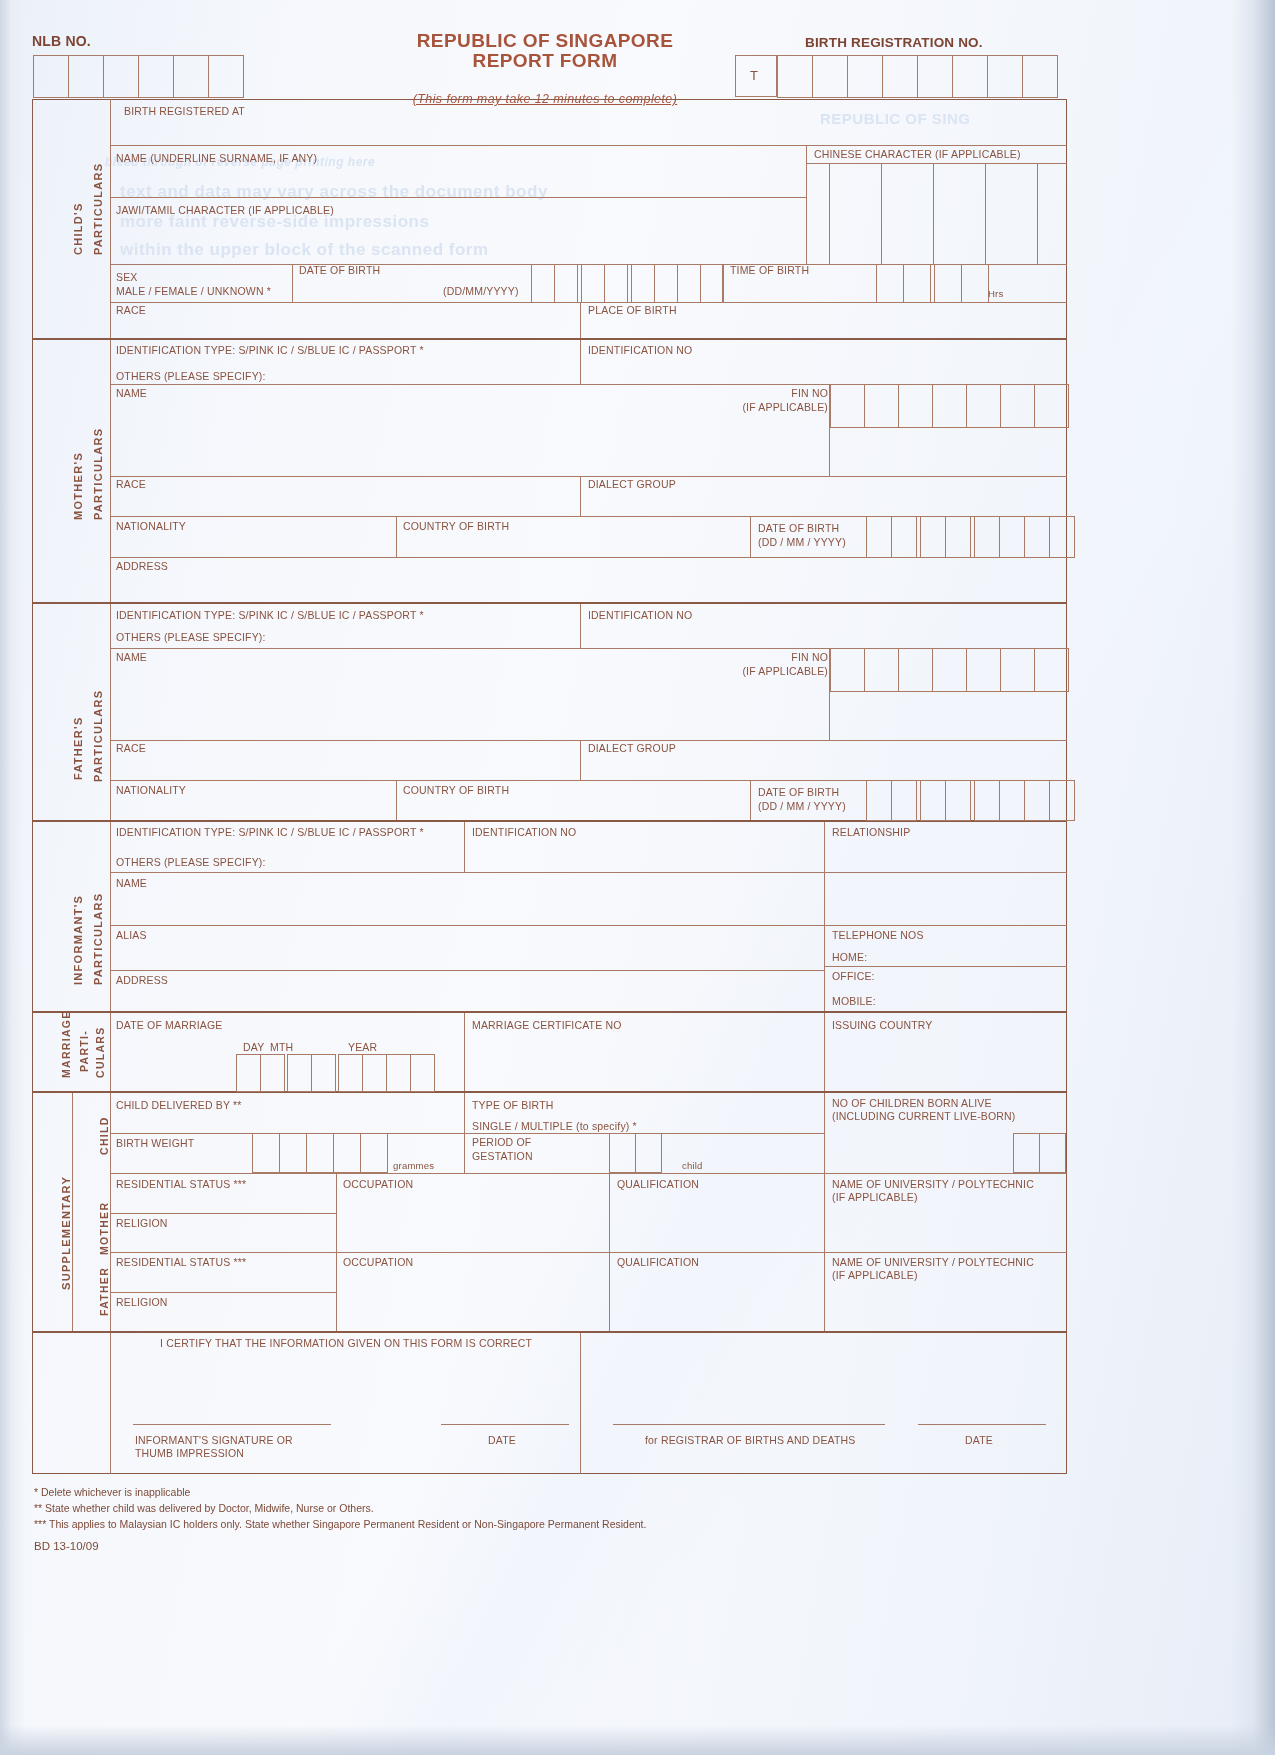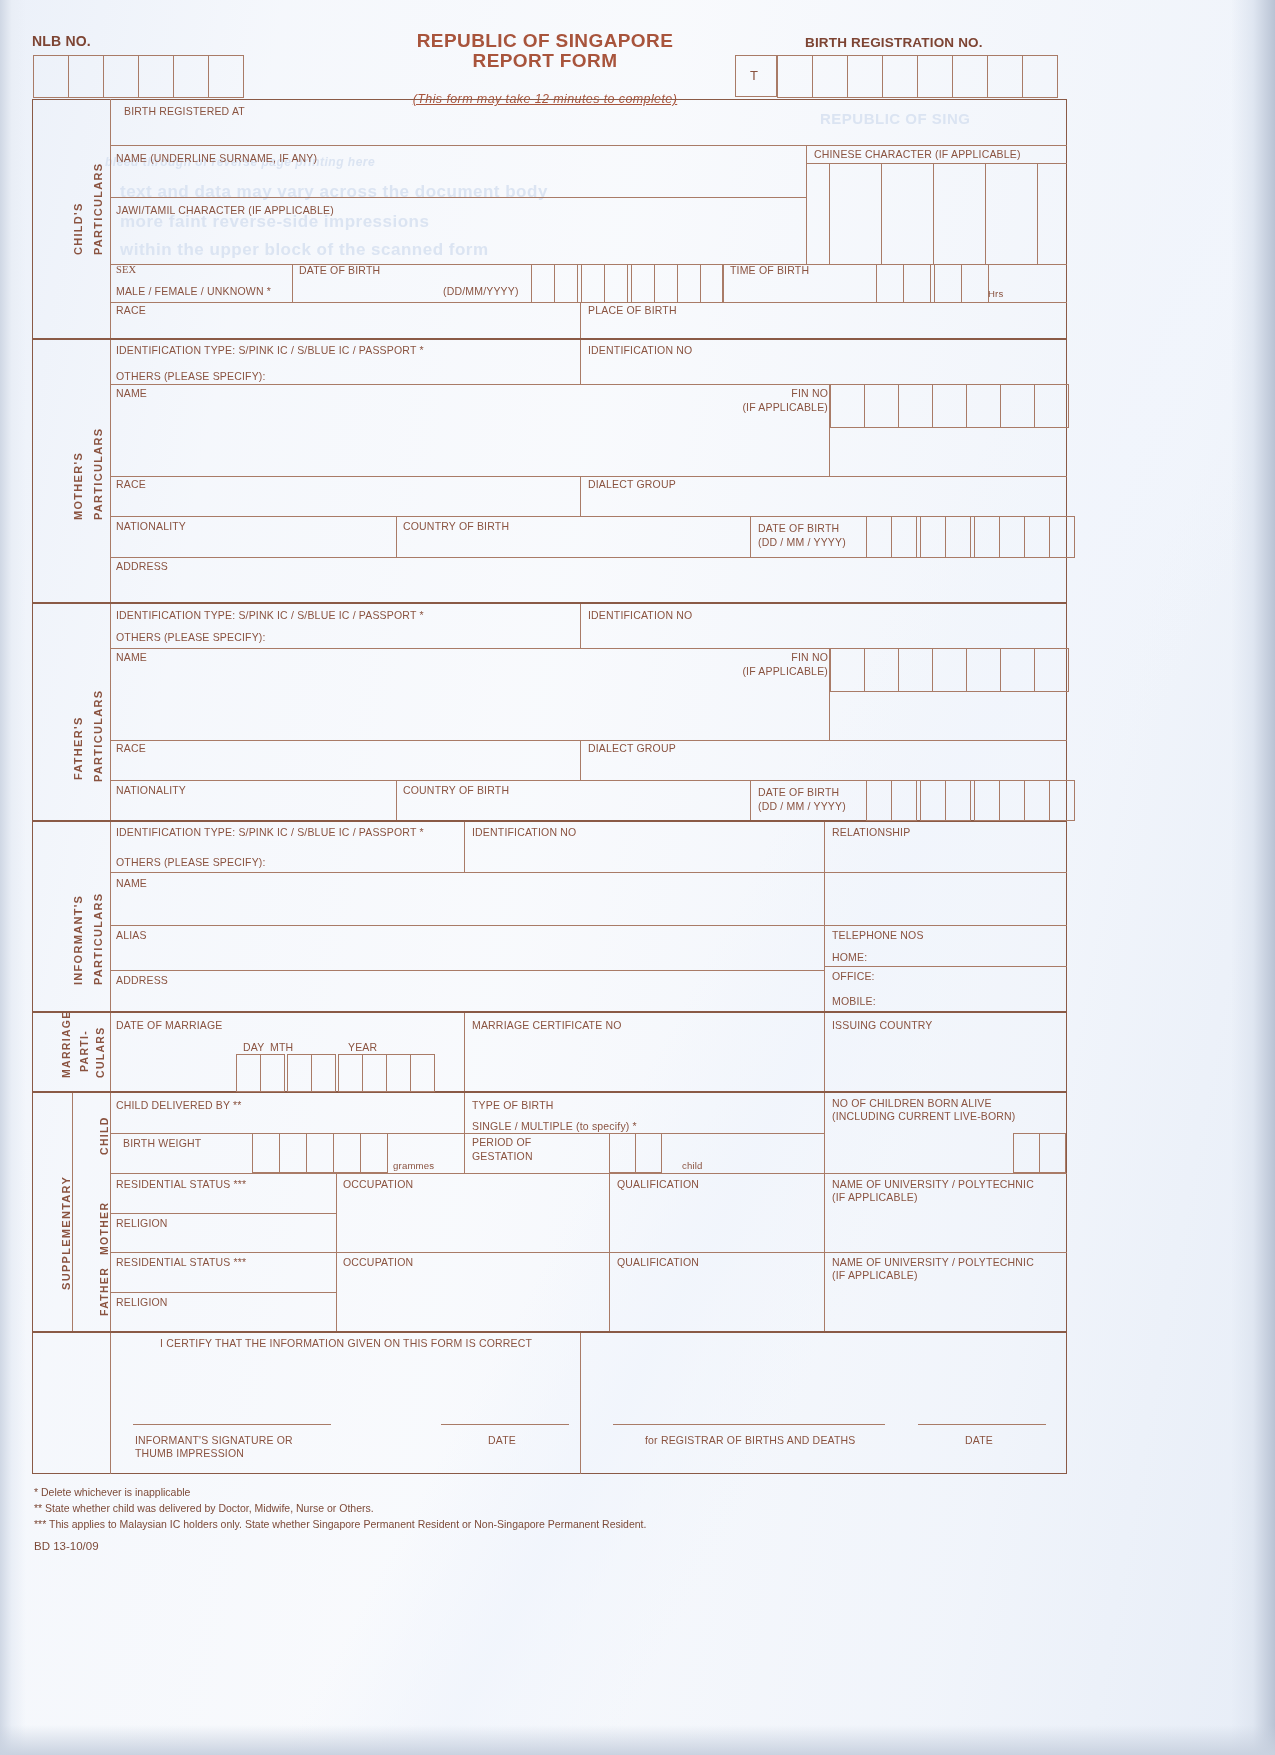--- a/index.html
+++ b/index.html
@@ -111,21 +111,21 @@
   <div id="chinese-boxes">
       <div class="box" style="left: 829px; top: 163px; width: 53px; height: 102px;"></div>
       <div class="box" style="left: 881px; top: 163px; width: 53px; height: 102px;"></div>
       <div class="box" style="left: 933px; top: 163px; width: 53px; height: 102px;"></div>
       <div class="box" style="left: 985px; top: 163px; width: 53px; height: 102px;"></div>
     </div>
 
   <div class="lbl" style="left:116px;top:204px;">JAWI/TAMIL CHARACTER (IF APPLICABLE)</div>
   <div class="ln" style="left:110px;top:264px;width:957px;height:1px;"></div>
 
-  <div class="lbl" style="left:116px;top:264px;font-family:Liberation Serif, serif;">SEX</div>
+  <div class="lbl" style="left:116px;top:271px;">SEX</div>
   <div class="lbl" style="left:116px;top:285px;">MALE / FEMALE / UNKNOWN *</div>
   <div class="ln" style="left:292px;top:264px;width:1px;height:38px;"></div>
   <div class="lbl" style="left:299px;top:264px;">DATE OF BIRTH</div>
   <div class="lbl" style="left:443px;top:285px;">(DD/MM/YYYY)</div>
   <div id="child-dob-boxes">
       <div class="box" style="left: 531px; top: 264px; width: 24px; height: 39px;"></div>
       <div class="box" style="left: 554px; top: 264px; width: 24px; height: 39px;"></div>
       <div class="box" style="left: 581px; top: 264px; width: 24px; height: 39px;"></div>
       <div class="box" style="left: 604px; top: 264px; width: 24px; height: 39px;"></div>
       <div class="box" style="left: 631px; top: 264px; width: 24px; height: 39px;"></div>
@@ -319,21 +319,21 @@
   <div class="lbl" style="left:472px;top:1120px;">SINGLE / MULTIPLE (to specify) *</div>
   <div class="ln" style="left:824px;top:1093px;width:1px;height:80px;"></div>
   <div class="lbl" style="left:832px;top:1097px;">NO OF CHILDREN BORN ALIVE</div>
   <div class="lbl" style="left:832px;top:1110px;">(INCLUDING CURRENT LIVE-BORN)</div>
   <div id="children-alive-boxes">
       <div class="box" style="left: 1013px; top: 1133px; width: 27px; height: 40px;"></div>
       <div class="box" style="left: 1039px; top: 1133px; width: 27px; height: 40px;"></div>
     </div>
 
   <div class="ln" style="left:110px;top:1133px;width:714px;height:1px;"></div>
-  <div class="lbl" style="left:116px;top:1137px;margin-left:7px;">BIRTH WEIGHT</div>
+  <div class="lbl" style="left:116px;top:1137px;">BIRTH WEIGHT</div>
   <div id="birth-weight-boxes">
       <div class="box" style="left: 252px; top: 1133px; width: 28px; height: 40px;"></div>
       <div class="box" style="left: 279px; top: 1133px; width: 28px; height: 40px;"></div>
       <div class="box" style="left: 306px; top: 1133px; width: 28px; height: 40px;"></div>
       <div class="box" style="left: 333px; top: 1133px; width: 28px; height: 40px;"></div>
       <div class="box" style="left: 360px; top: 1133px; width: 28px; height: 40px;"></div>
     </div>
   <div class="lbl sm" style="left:393px;top:1160px;">grammes</div>
   <div class="lbl" style="left:472px;top:1136px;">PERIOD OF</div>
   <div class="lbl" style="left:472px;top:1150px;">GESTATION</div>

